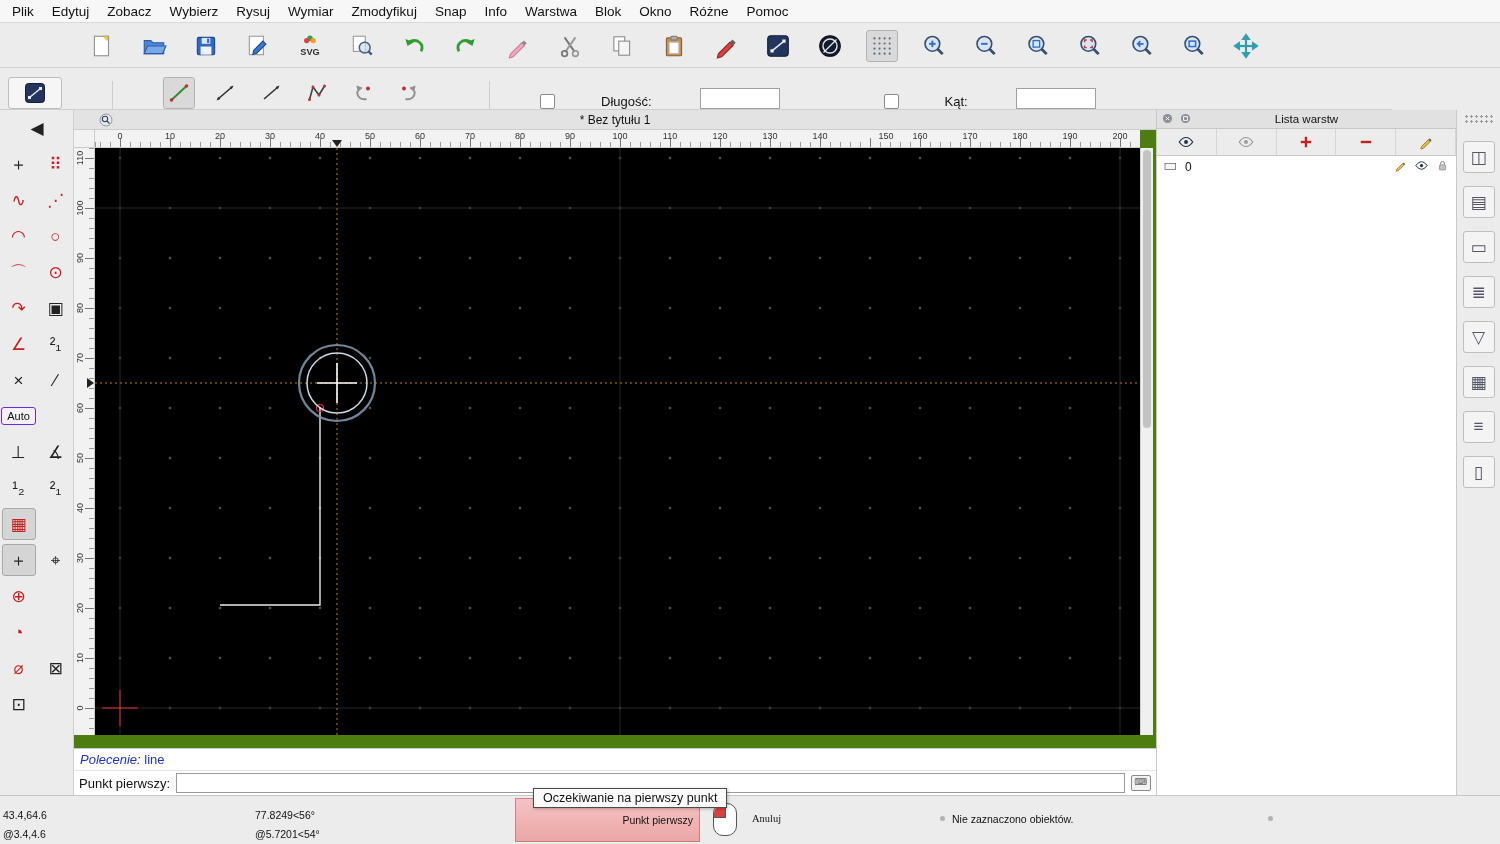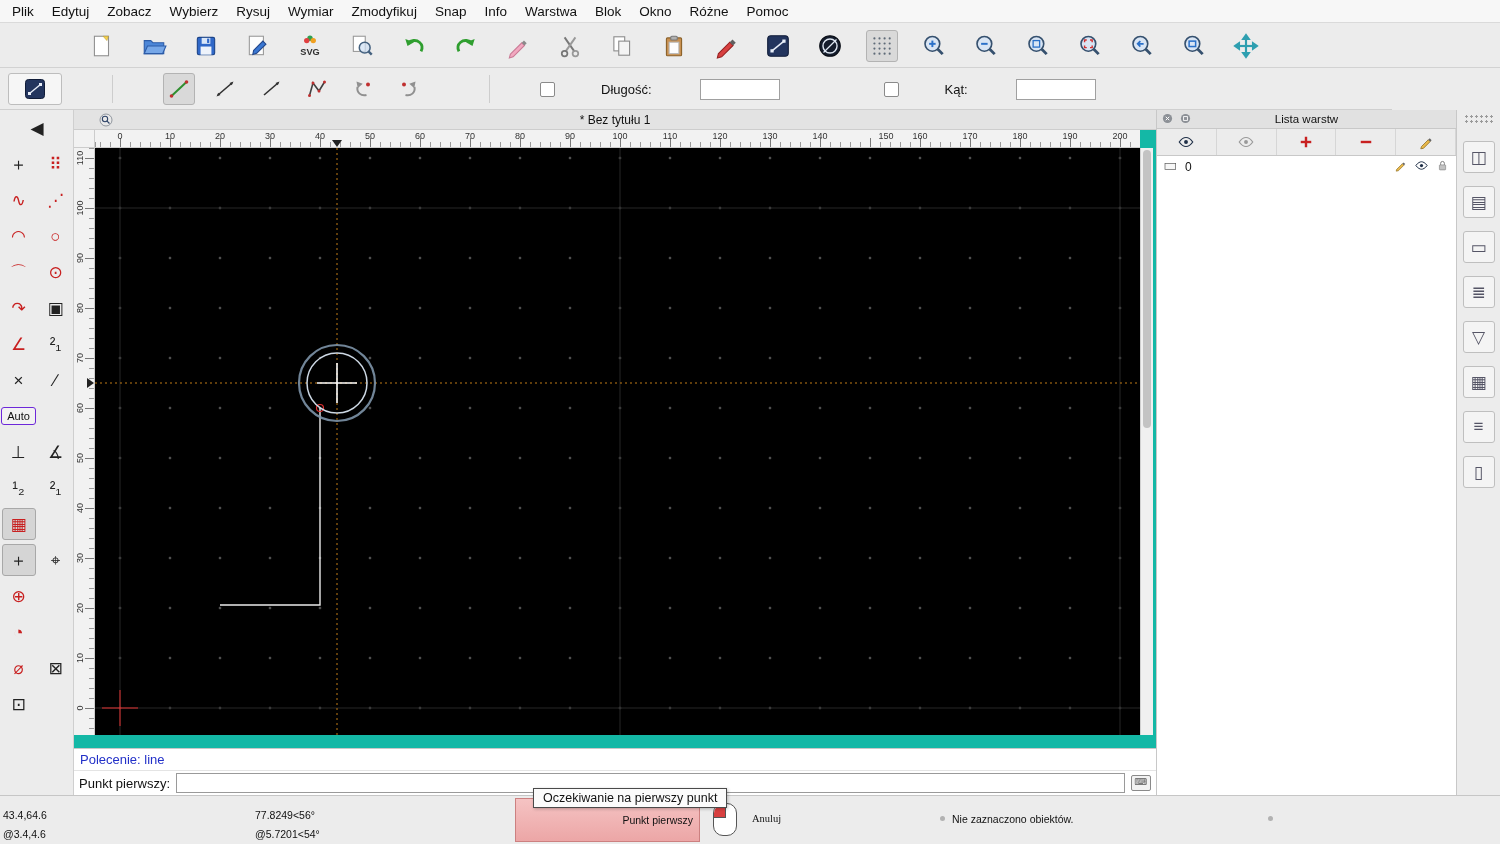--- a/index.html
+++ b/index.html
@@ -10,39 +10,39 @@
            border-bottom:1px solid #dadada;display:flex;align-items:center;gap:18px;
            padding-left:12px;font-size:13.5px;box-sizing:border-box;}
   .menu-item{white-space:nowrap;}
   
   #toolbar-main{position:absolute;left:0;top:24px;width:1500px;height:44px;background:#ececec;
                 border-bottom:1px solid #d2d2d2;display:flex;align-items:center;gap:20px;
                 padding-left:86px;box-sizing:border-box;}
   .tbtn{width:30px;height:30px;display:flex;align-items:center;justify-content:center;border:1px solid transparent;border-radius:3px;flex:0 0 auto;}
   .tbtn.active{background:#d9d9d9;border-color:#b3b3b3;}
   #toolbar-opts{position:absolute;left:0;top:69px;width:1392px;height:41px;background:#ececec;
-                border-bottom:1px solid #cfcfcf;display:flex;align-items:center;box-sizing:border-box;gap:40px;}
+                border-bottom:1px solid #cfcfcf;display:flex;align-items:flex-end;box-sizing:border-box;gap:40px;}
   #current-tool{margin-left:8px;width:52px;height:30px;background:#f6f6f6;border:1px solid #bdbdbd;
                 border-radius:3px;display:flex;align-items:center;justify-content:center;}
   .vsep{width:1px;height:28px;background:#cdcdcd;margin:0 10px;}
   #toolbar-opts .tbtn{margin-right:14px;}
   .cb{width:13px;height:13px;background:#fff;border:1px solid #8a8a8a;border-radius:2px;display:inline-block;}
   .opt-label{font-size:13px;margin:0 8px 0 6px;}
   .opt-input{width:72px;height:19px;border:1px solid #a0a0a0;background:#fff;font-size:12px;padding:0 3px;}
   
   #left-palette{position:absolute;left:0;top:110px;width:74px;height:685px;background:#ececec;
                 border-right:1px solid #cfcfcf;box-sizing:border-box;}
   #palette-grid{display:grid;grid-template-columns:37px 37px;grid-auto-rows:36px;justify-items:center;align-items:center;}
   .pcell{width:32px;height:30px;display:flex;align-items:center;justify-content:center;border:1px solid transparent;border-radius:3px;}
   .pcell.wide{grid-column:1/3;height:20px;}
   .pcell.sel{background:#d5d5d5;border-color:#a8a8a8;}
   .pglyph{font-size:17px;line-height:1;}
   .pcell.txt{font-size:11px;background:#f2f2f2;border:1px solid #6d28d9;padding:2px 5px;width:auto;height:auto;border-radius:3px;}
   
-  #doc-area{position:absolute;left:74px;top:110px;width:1082px;height:638px;background:#14b8a6;}
+  #doc-area{position:absolute;left:74px;top:110px;width:1082px;height:638px;background:#4d7c0f;}
   #doc-titlebar{position:absolute;left:0;top:0;width:1082px;height:20px;background:#e3e3e3;
                 border-bottom:1px solid #cdcdcd;font-size:12px;display:flex;align-items:center;justify-content:center;box-sizing:border-box;}
   #doc-icon{position:absolute;left:24px;top:2px;width:16px;height:16px;}
   #ruler-corner{position:absolute;left:0;top:20px;width:21px;height:18px;background:#f2f2f2;border-right:1px solid #ccc;border-bottom:1px solid #ccc;box-sizing:border-box;}
   #ruler-top{position:absolute;left:21px;top:20px;width:1045px;height:18px;background:#f2f2f2;border-bottom:1px solid #ccc;box-sizing:border-box;font-size:9px;color:#333;}
   #ruler-top .ticks{position:absolute;left:0;right:0;bottom:0;height:5px;background:repeating-linear-gradient(to right,#9a9a9a 0 1px,transparent 1px 10px);background-position:5px 0;}
   #ruler-top .ticks-major{position:absolute;left:0;right:0;bottom:0;height:9px;background:repeating-linear-gradient(to right,#787878 0 1px,transparent 1px 50px);background-position:25px 0;}
   .hlab{position:absolute;top:1px;width:30px;text-align:center;}
   #ruler-top-marker{position:absolute;top:10px;width:0;height:0;border-left:5px solid transparent;border-right:5px solid transparent;border-top:7px solid #222;}
   #ruler-left{position:absolute;left:0;top:38px;width:21px;height:587px;background:#f2f2f2;border-right:1px solid #ccc;box-sizing:border-box;font-size:9px;color:#333;}
@@ -55,21 +55,21 @@
           background-size:50px 50px;background-position:0px 35px;}
   #canvas-svg{position:absolute;left:0;top:0;}
   #v-scroll{position:absolute;left:1066px;top:38px;width:13px;height:587px;background:#f0f0f0;border-left:1px solid #d0d0d0;box-sizing:border-box;}
   #v-scroll .thumb{position:absolute;left:2px;right:2px;top:2px;height:278px;background:#c3c3c3;border-radius:5px;}
   #h-bottom{position:absolute;left:21px;top:625px;width:1058px;height:13px;background:#f0f0f0;border-top:1px solid #d0d0d0;box-sizing:border-box;}
   #h-bottom .thumb{position:absolute;left:2px;top:2px;height:8px;width:68%;background:#dedede;border-radius:4px;}
   #zoom-label{position:absolute;right:2px;top:0;height:12px;line-height:12px;background:#fafafa;padding:0 6px;font-size:11px;color:#111;}
   
   #command-area{position:absolute;left:74px;top:748px;width:1082px;height:47px;background:#fff;border-top:1px solid #c8c8c8;box-sizing:border-box;}
   #cmd-history{height:21px;padding:3px 6px 0 6px;font-size:13px;color:#2230c8;box-sizing:border-box;}
-  #cmd-history .lbl{}
+  #cmd-history .lbl{font-style:italic;}
   #cmd-prompt-row{height:25px;display:flex;align-items:center;padding:0 5px;gap:6px;border-top:1px solid #e4e4e4;box-sizing:border-box;}
   #cmd-prompt-label{font-size:13px;white-space:nowrap;}
   #cmd-input{flex:1;height:18px;border:1px solid #9a9a9a;background:#fff;font-size:12px;padding:0 3px;}
   #cmd-kbd-toggle{width:18px;height:14px;border:1px solid #8a8a8a;border-radius:2px;background:#f2f2f2;font-size:9px;line-height:13px;text-align:center;color:#555;}
   
   #right-panel{position:absolute;left:1156px;top:110px;width:300px;height:685px;background:#fff;border-left:1px solid #c8c8c8;box-sizing:border-box;}
   #rp-header{height:19px;background:#e1e1e1;border-bottom:1px solid #c8c8c8;position:relative;
              display:flex;align-items:center;justify-content:center;font-size:11.5px;box-sizing:border-box;}
   #rp-header .hicons{position:absolute;left:4px;top:2px;display:flex;gap:5px;}
   #rp-toolbar{height:27px;background:#ececec;border-bottom:1px solid #c8c8c8;display:grid;grid-template-columns:repeat(5,1fr);box-sizing:border-box;}

